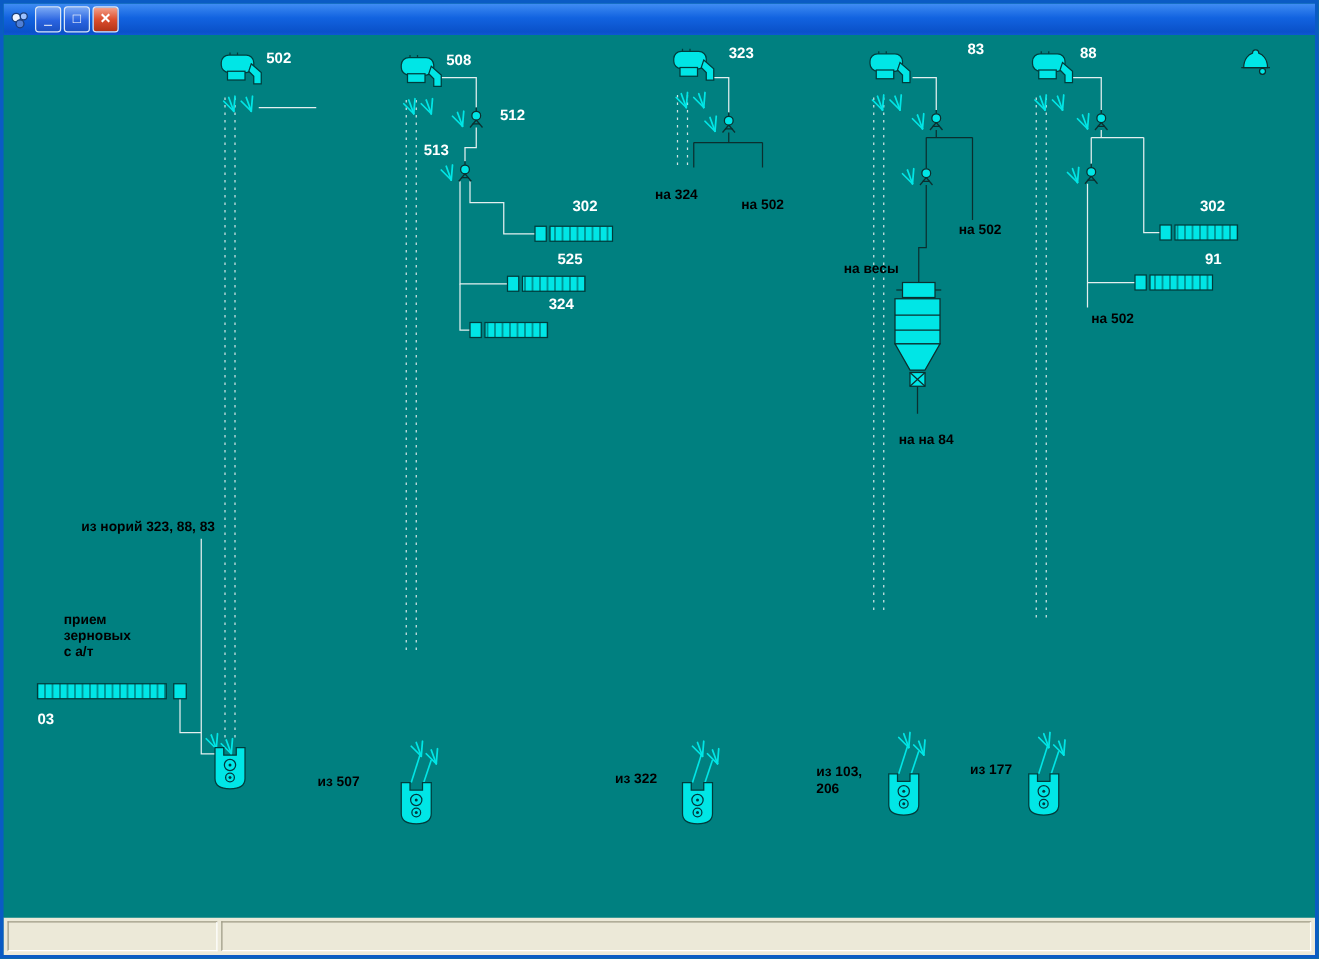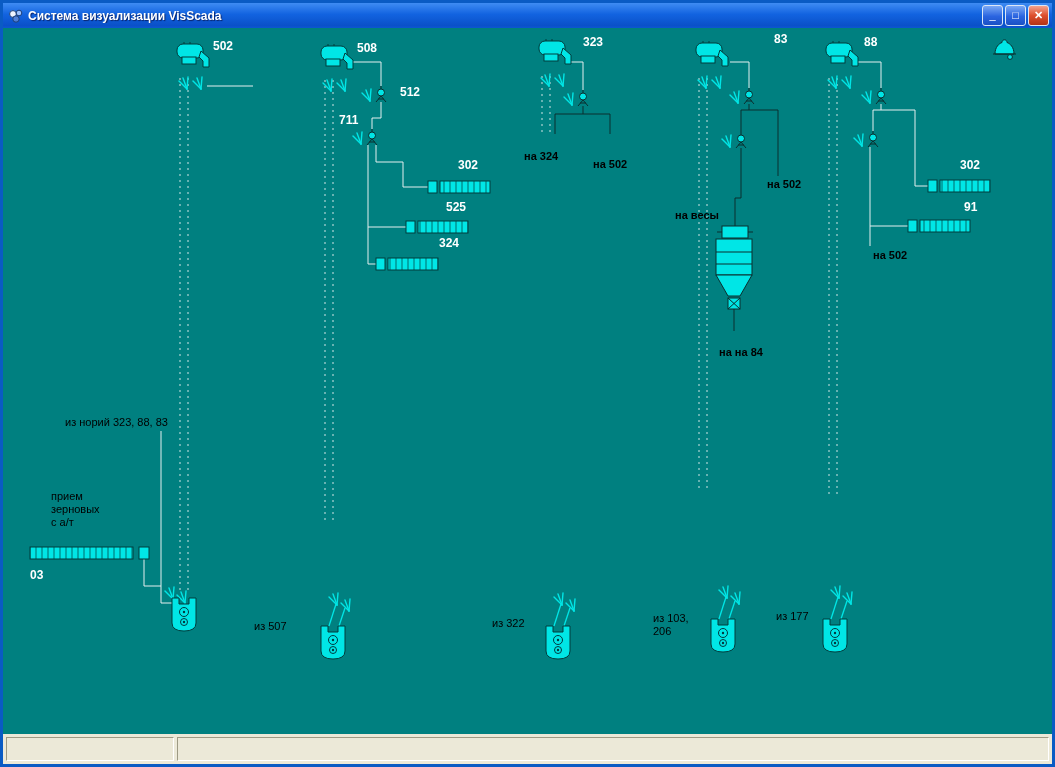--- a/index.html
+++ b/index.html
@@ -31,21 +31,21 @@
   }
   .winbtn.close{background:linear-gradient(180deg,#f3a28c,#dd4f2e 50%,#b33316);font-weight:bold;}
   
   .canvas{
     position:relative;flex:0 0 706px;height:706px;background:#008080;overflow:hidden;
   }
   .canvas svg{position:absolute;left:0;top:0;}
   .lbl{position:absolute;white-space:nowrap;line-height:13px;}
   .lbl.w{color:#ffffff;font-weight:bold;font-size:12px;}
   .lbl.bk{color:#000000;font-weight:bold;font-size:11px;}
-  .lbl.t{color:#000000;font-weight:normal;font-size:11px;}
+  .lbl.t{color:#000000;font-weight:bold;font-size:11px;}
   .lbl.center{text-align:left;}
   
   .statusbar{
     flex:0 0 30px;height:30px;background:#ece9d8;
     display:flex;align-items:stretch;padding:3px;gap:3px;
   }
   .statuspanel{
     border:1px solid;border-color:#9d9a84 #ffffff #ffffff #9d9a84;
     background:#ece9d8;font-size:11px;color:#000;padding:2px 4px;
   }
@@ -56,21 +56,20 @@
 <body>
 
 <div class="app-window">
 
   <div class="titlebar">
     <svg class="app-icon" width="16" height="16">
       <circle cx="5" cy="6" r="3.4" fill="#eef4ff" stroke="#1b3f7a"></circle>
       <circle cx="11" cy="5" r="2.8" fill="#9cc2ff" stroke="#1b3f7a"></circle>
       <circle cx="8" cy="11" r="3.2" fill="#4f7fd6" stroke="#1b3f7a"></circle>
     </svg>
-    <div class="title">Система визуализации VisScada</div>
     <div class="winbtns">
       <div class="winbtn">_</div>
       <div class="winbtn">□</div>
       <div class="winbtn close">✕</div>
     </div>
   </div>
 
   <div class="canvas">
 
     <svg width="1049" height="706" viewBox="0 0 1049 706">
@@ -289,21 +288,21 @@
       <g transform="translate(988,9)">
         <path d="M4,17 C4,10 8,6.5 11,5.5 C11,3.8 12.2,2.8 13.5,2.8 C14.8,2.8 16,3.8 16,5.5 C19,6.5 23,10 23,17 Z" fill="#00e6e6" stroke="#0b2f2f"></path>
         <line x1="2" y1="17" x2="25" y2="17" stroke="#0b2f2f"></line>
         <circle cx="19" cy="20" r="2.4" fill="#00e6e6" stroke="#0b2f2f"></circle>
       </g>
     </svg>
 
     <div class="lbl w" style="left:210px;top:12px">502</div>
     <div class="lbl w" style="left:354px;top:14px">508</div>
     <div class="lbl w" style="left:397px;top:58px">512</div>
-    <div class="lbl w" style="left:336px;top:86px">711</div>
+    <div class="lbl w" style="left:336px;top:86px">513</div>
     <div class="lbl w" style="left:455px;top:131px">302</div>
     <div class="lbl w" style="left:443px;top:173px">525</div>
     <div class="lbl w" style="left:436px;top:209px">324</div>
     <div class="lbl w" style="left:580px;top:8px">323</div>
     <div class="lbl bk" style="left:521px;top:122px">на 324</div>
     <div class="lbl bk" style="left:590px;top:130px">на 502</div>
     <div class="lbl w" style="left:771px;top:5px">83</div>
     <div class="lbl bk" style="left:764px;top:150px">на 502</div>
     <div class="lbl bk" style="left:672px;top:181px">на весы</div>
     <div class="lbl bk" style="left:716px;top:318px">на на 84</div>

